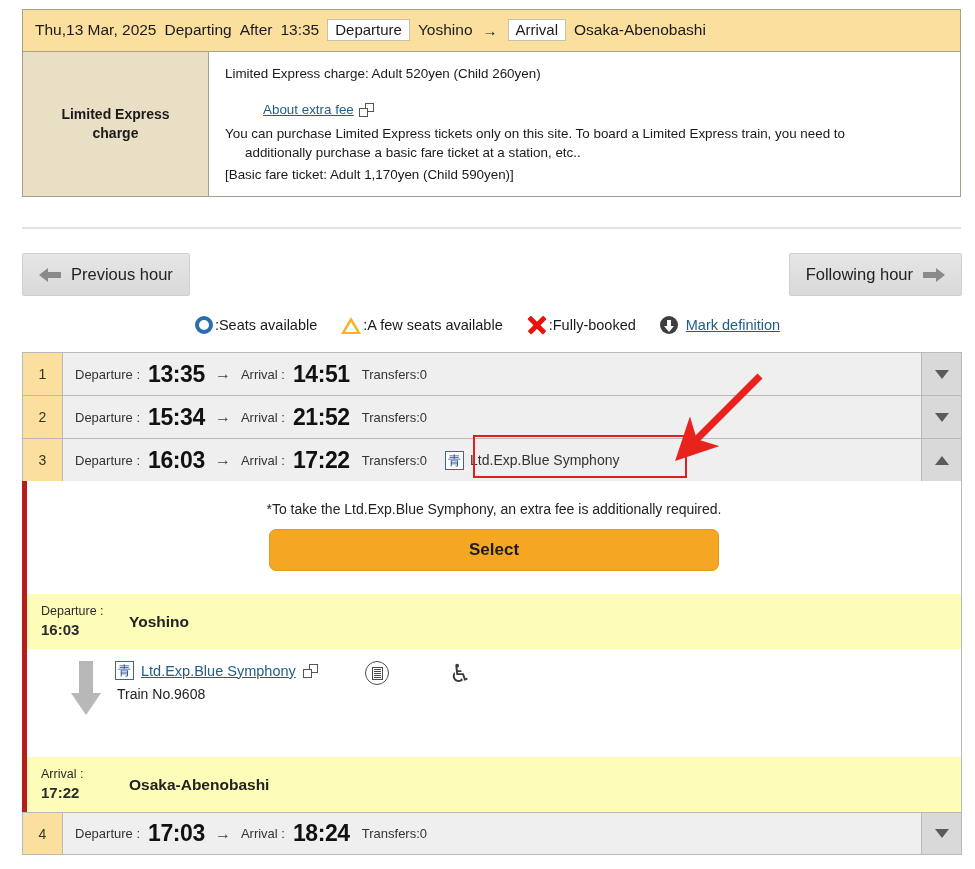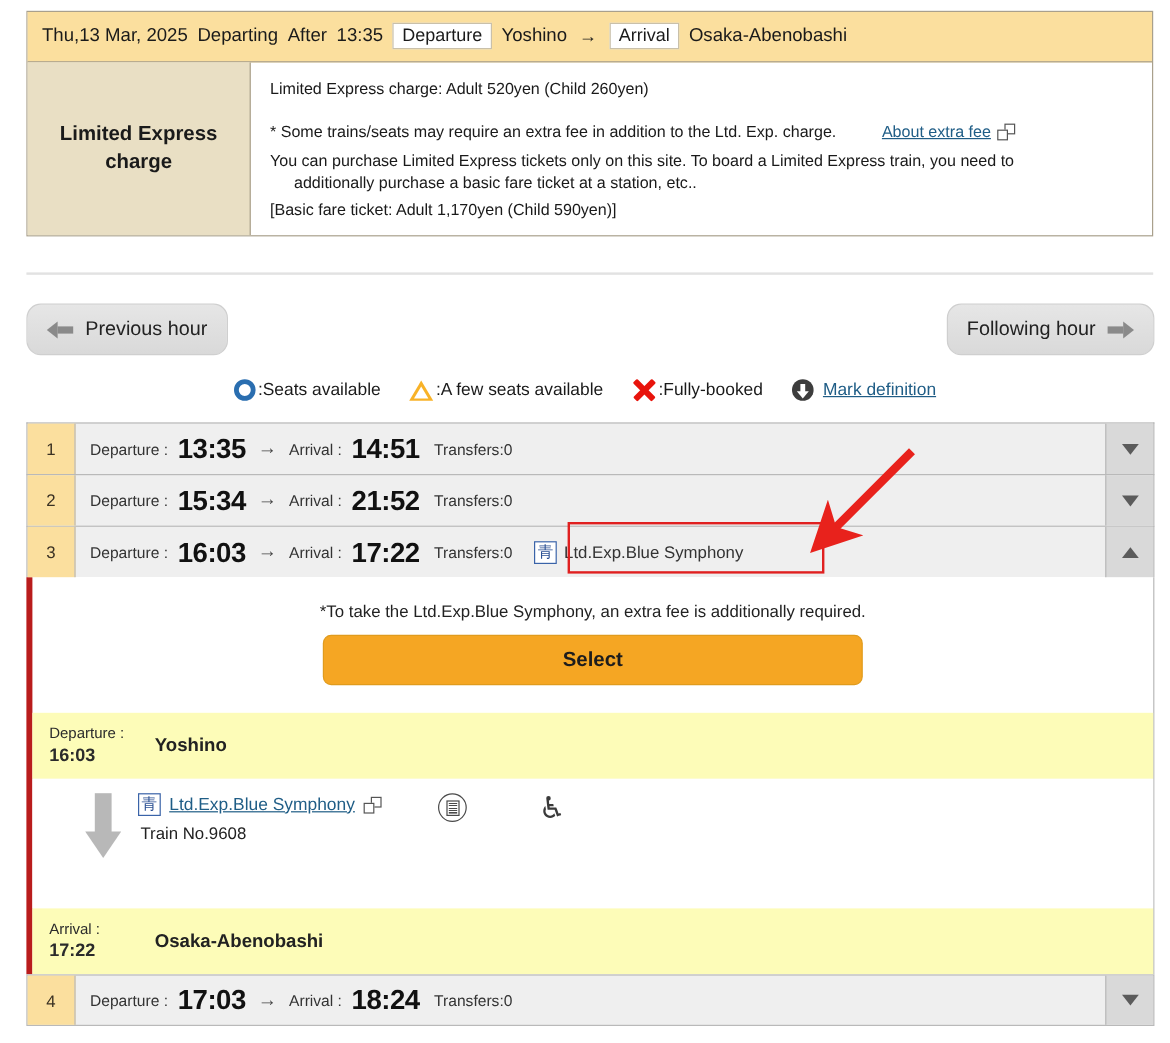--- a/index.html
+++ b/index.html
@@ -36,21 +36,21 @@
   }
   .summary-head .arrow-sep { font-size: 15px; padding: 0 2px; }
 
   .fee-row { display: flex; align-items: stretch; }
   .fee-label {
     width: 186px; flex: none;
     background: #e9dfc4;
     border-right: 1px solid #a9a08c;
     display: flex; align-items: center; justify-content: center;
     text-align: center;
-    font-weight: bold; font-size: 17px;
+    font-weight: bold; font-size: 14px;
     padding: 8px 10px; line-height: 1.35;
   }
   .fee-body { flex: 1; padding: 12px 14px 12px 16px; font-size: 13.4px; line-height: 1.42; }
   .fee-line1 { margin-bottom: 17px; }
   .fee-line2 { display: flex; align-items: baseline; }
   .fee-line2 .txt { flex: none; }
   .fee-line2 .lnkwrap { margin-left: 38px; display: inline-flex; align-items: center; gap: 5px; }
   .fee-para { margin-top: 5px; }
   .fee-para .indent { padding-left: 20px; display: block; }
   .fee-bracket { margin-top: 3px; }
@@ -69,21 +69,21 @@
   .divider {
     position: absolute; left: 22px; top: 227px; width: 939px; height: 2px;
     background: #e2e2e2;
   }
 
   
   .hour-nav { position: absolute; left: 22px; top: 253px; width: 940px; height: 44px; }
   .hbtn {
     position: absolute; top: 0; height: 43px;
     background: linear-gradient(#e6e6e6, #d9d9d9);
-    border: 1px solid #cfcfcf; border-radius: 12px;
+    border: 1px solid #cfcfcf; border-radius: 2px;
     display: flex; align-items: center; gap: 10px;
     padding: 0 16px; cursor: pointer;
     font-size: 16.5px; color: #222;
   }
   .hbtn.prev { left: 0; }
   .hbtn.next { right: 0; }
   .gray-arrow { width: 22px; height: 14px; position: relative; flex: none; }
   .gray-arrow .shaft { position: absolute; top: 4px; height: 6px; width: 13px; background: #8a8a8a; }
   .gray-arrow .head {
     position: absolute; top: 0; width: 0; height: 0;
@@ -258,21 +258,20 @@
       <span>Osaka-Abenobashi</span>
     </div>
 
     <div class="fee-row">
       <div class="fee-label">
         <span>Limited Express<br>charge</span>
       </div>
       <div class="fee-body">
         <div class="fee-line1">Limited Express charge: Adult 520yen (Child 260yen)</div>
         <div class="fee-line2">
-          <span class="txt">* Some trains/seats may require an extra fee in addition to the Ltd. Exp. charge.</span>
           <span class="lnkwrap">
             <a class="lnk">About extra fee</a>
             <span class="popup-icon">
                 <i class="back"></i>
                 <i class="front"></i>
               </span>
           </span>
         </div>
         <div class="fee-para">
           <span>You can purchase Limited Express tickets only on this site. To board a Limited Express train, you need to</span>

